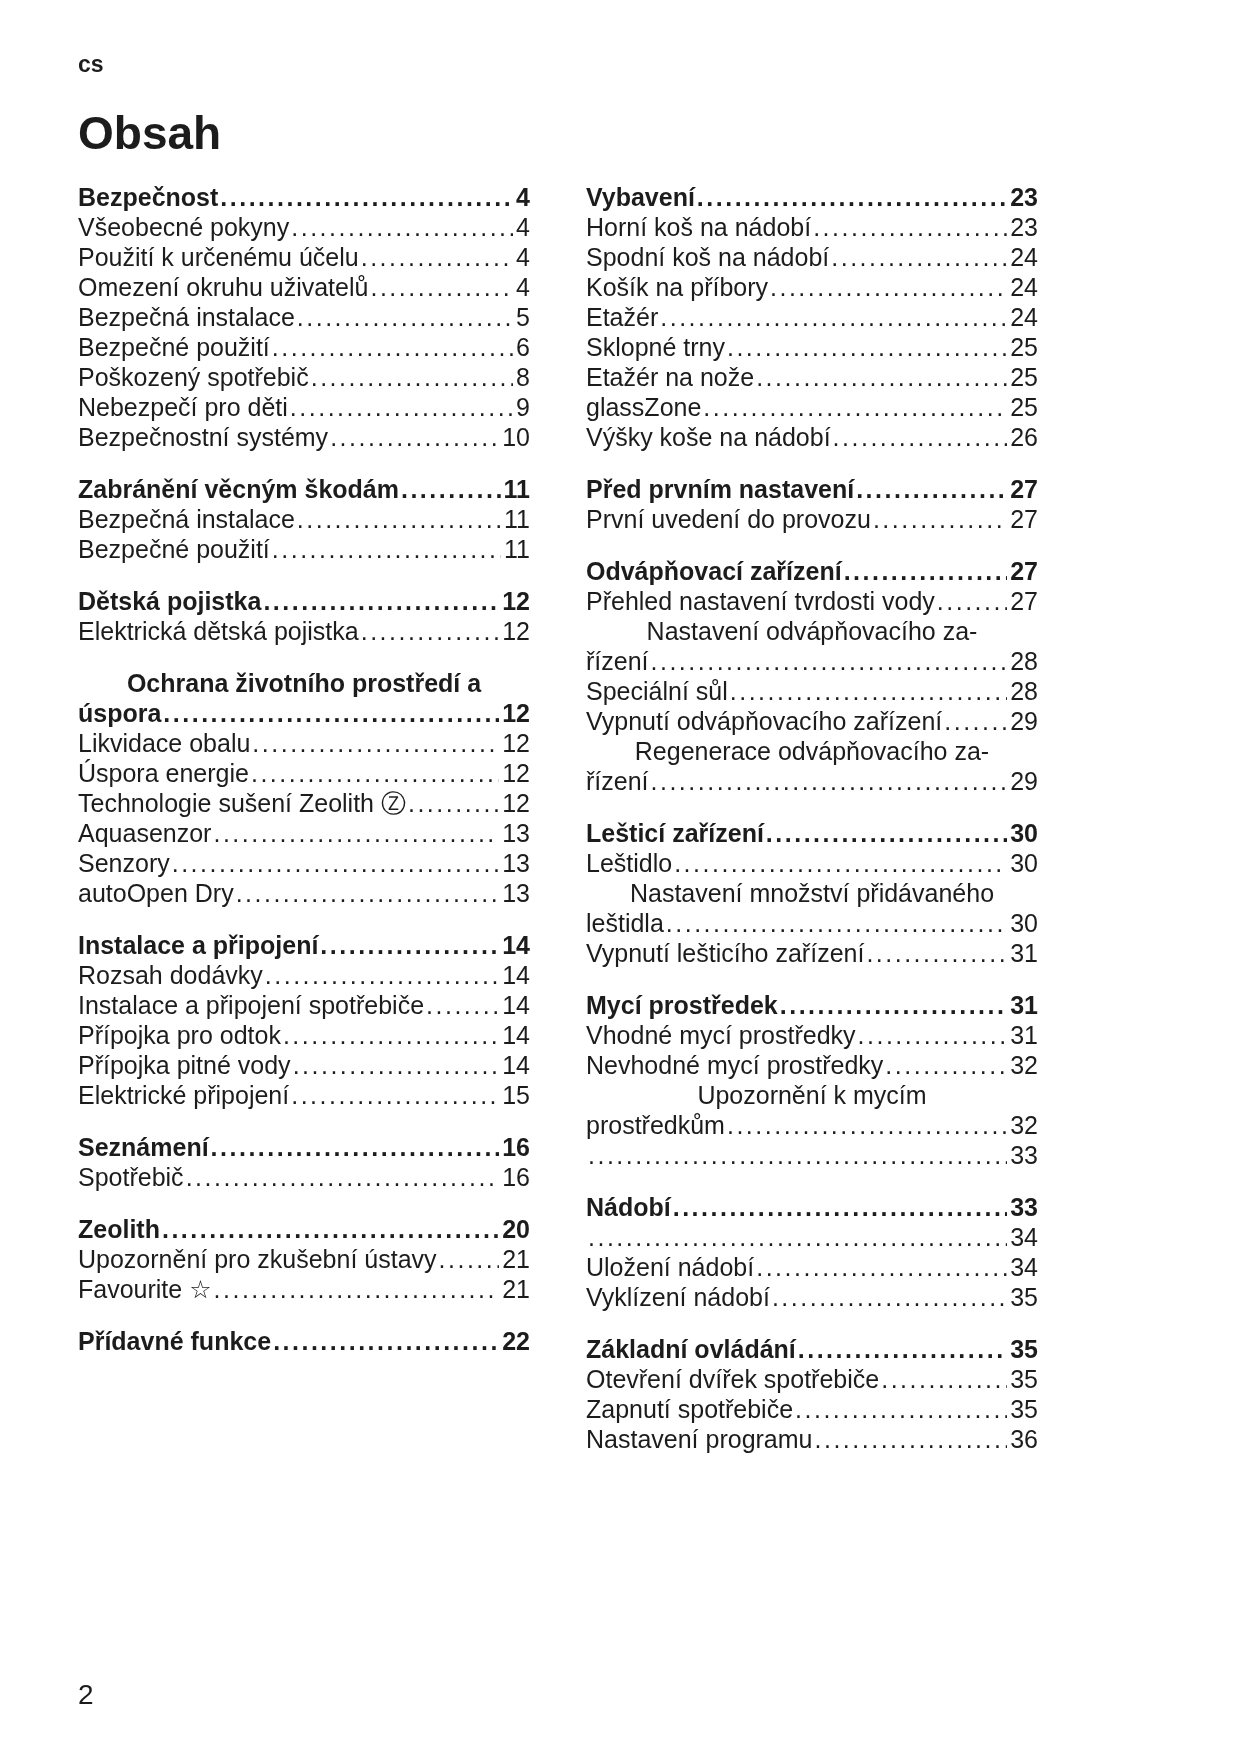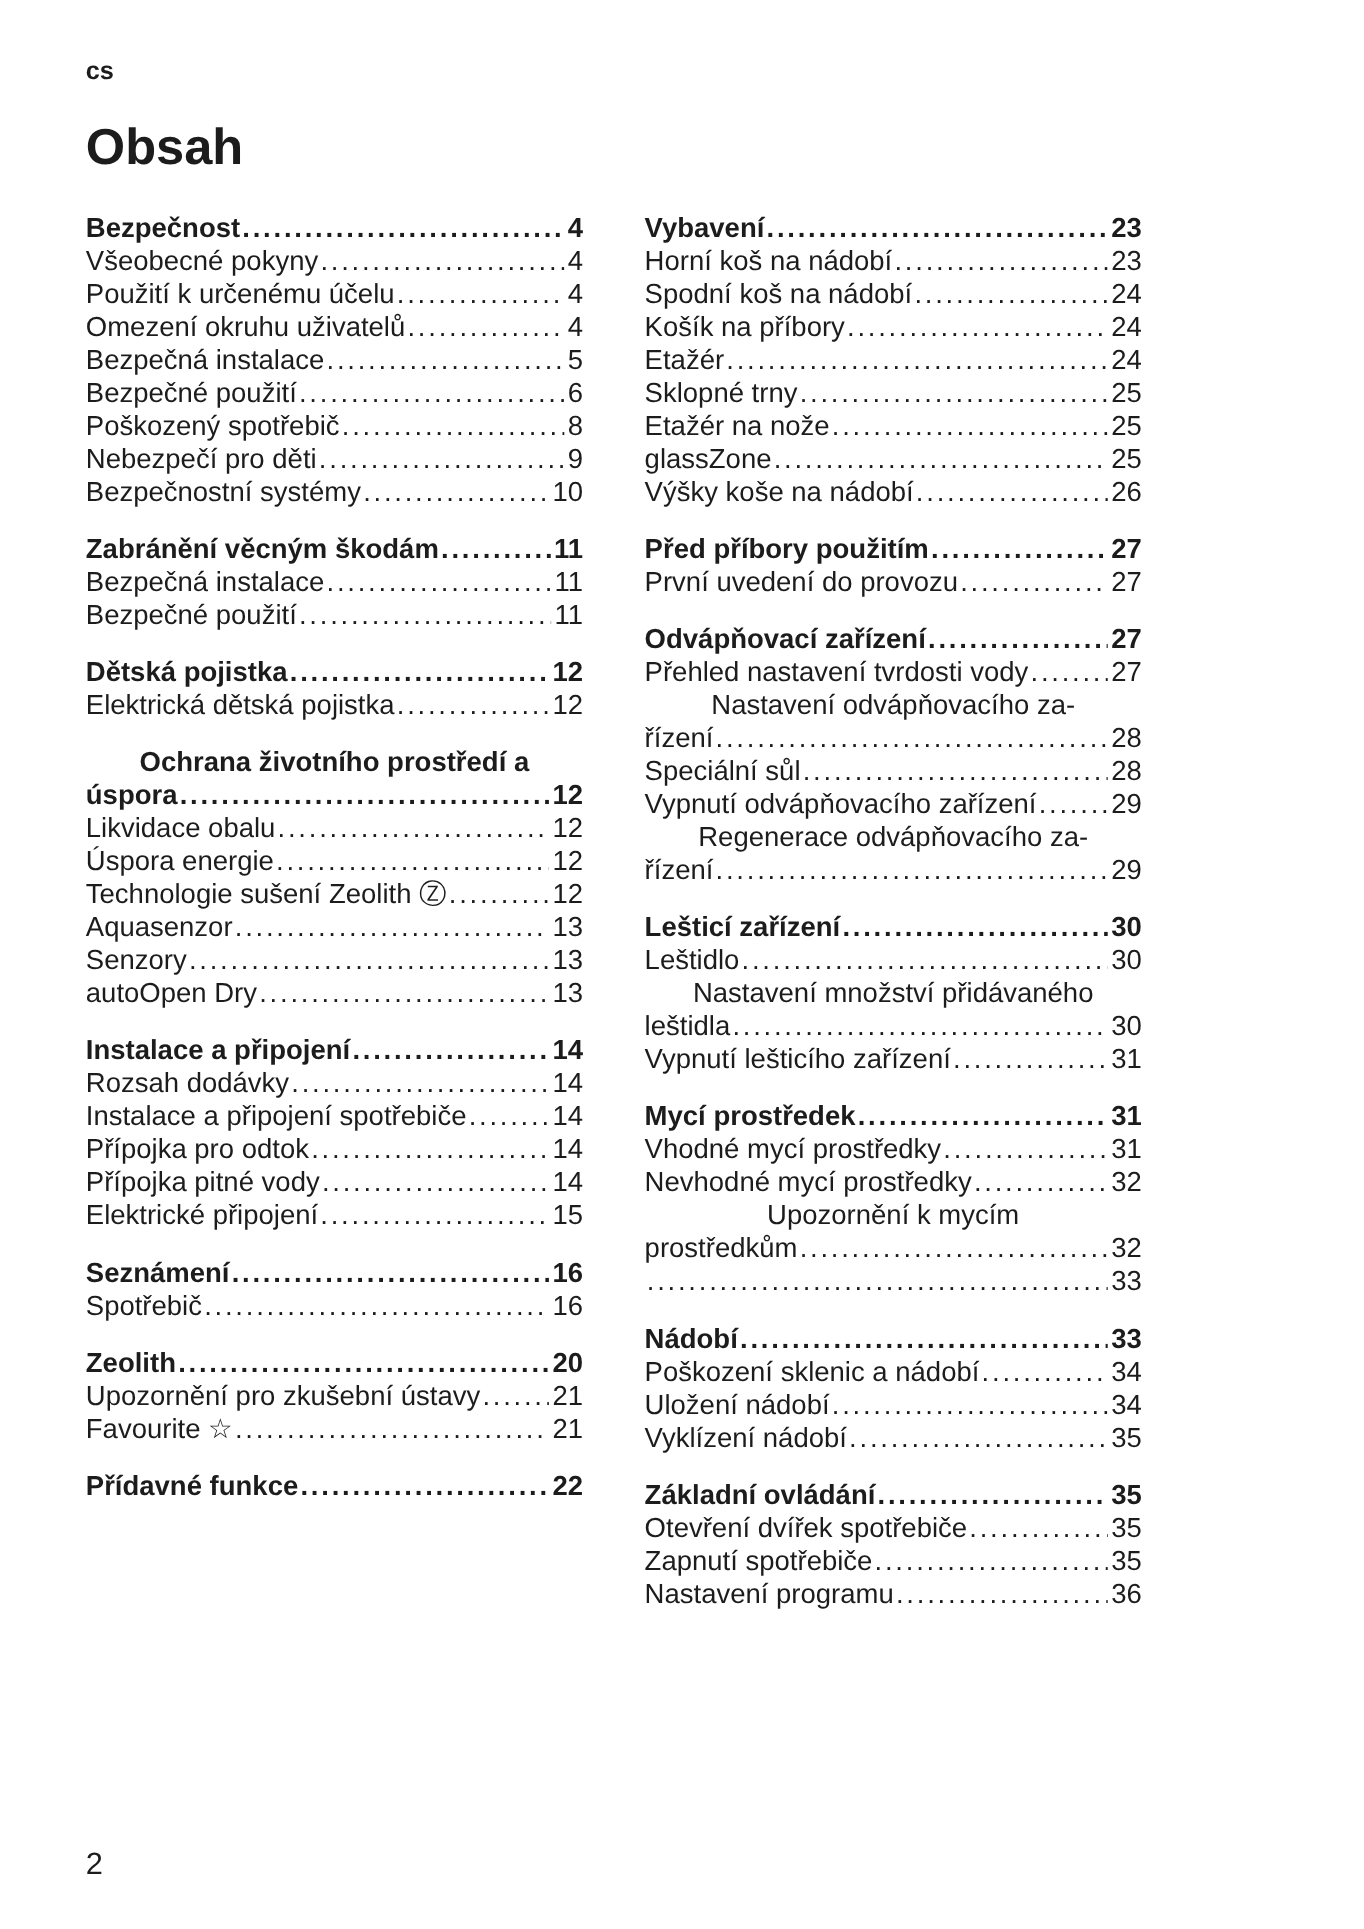--- a/index.html
+++ b/index.html
@@ -17,21 +17,21 @@
   }
   .lang-code {
     font-size: 23px;
     font-weight: bold;
     line-height: 24px;
   }
   .page-title {
     font-size: 46px;
     font-weight: bold;
     line-height: 50px;
-    margin: 32px 0 34px 0;
+    margin: 32px 0 24px 0;
   }
   .columns { display: flex; gap: 56px; }
   .toc-column { width: 452px; flex: 0 0 452px; text-align: center; }
   .toc-section + .toc-section { margin-top: 22px; }
   .toc-entry { font-size: 25px; line-height: 30px; }
   .toc-entry.heading { font-weight: bold; }
   .toc-prewrap { white-space: nowrap; }
   .toc-row { display: flex; align-items: baseline; }
   .toc-label { flex: 0 0 auto; white-space: nowrap; }
   .toc-dots {
@@ -374,21 +374,21 @@
             <div class="toc-row">
               <span class="toc-label">Výšky koše na nádobí</span>
               <span class="toc-dots"></span>
               <span class="toc-page">26</span>
             </div>
           </div>
         </section>
         <section class="toc-section">
           <div class="toc-entry heading">
             <div class="toc-row">
-              <span class="toc-label">Před příbory použitím</span>
+              <span class="toc-label">Před prvním nastavení</span>
               <span class="toc-dots"></span>
               <span class="toc-page">27</span>
             </div>
           </div>
           <div class="toc-entry">
             <div class="toc-row">
               <span class="toc-label">První uvedení do provozu</span>
               <span class="toc-dots"></span>
               <span class="toc-page">27</span>
             </div>
@@ -511,21 +511,20 @@
         <section class="toc-section">
           <div class="toc-entry heading">
             <div class="toc-row">
               <span class="toc-label">Nádobí</span>
               <span class="toc-dots"></span>
               <span class="toc-page">33</span>
             </div>
           </div>
           <div class="toc-entry">
             <div class="toc-row">
-              <span class="toc-label">Poškození sklenic a nádobí</span>
               <span class="toc-dots"></span>
               <span class="toc-page">34</span>
             </div>
           </div>
           <div class="toc-entry">
             <div class="toc-row">
               <span class="toc-label">Uložení nádobí</span>
               <span class="toc-dots"></span>
               <span class="toc-page">34</span>
             </div>

